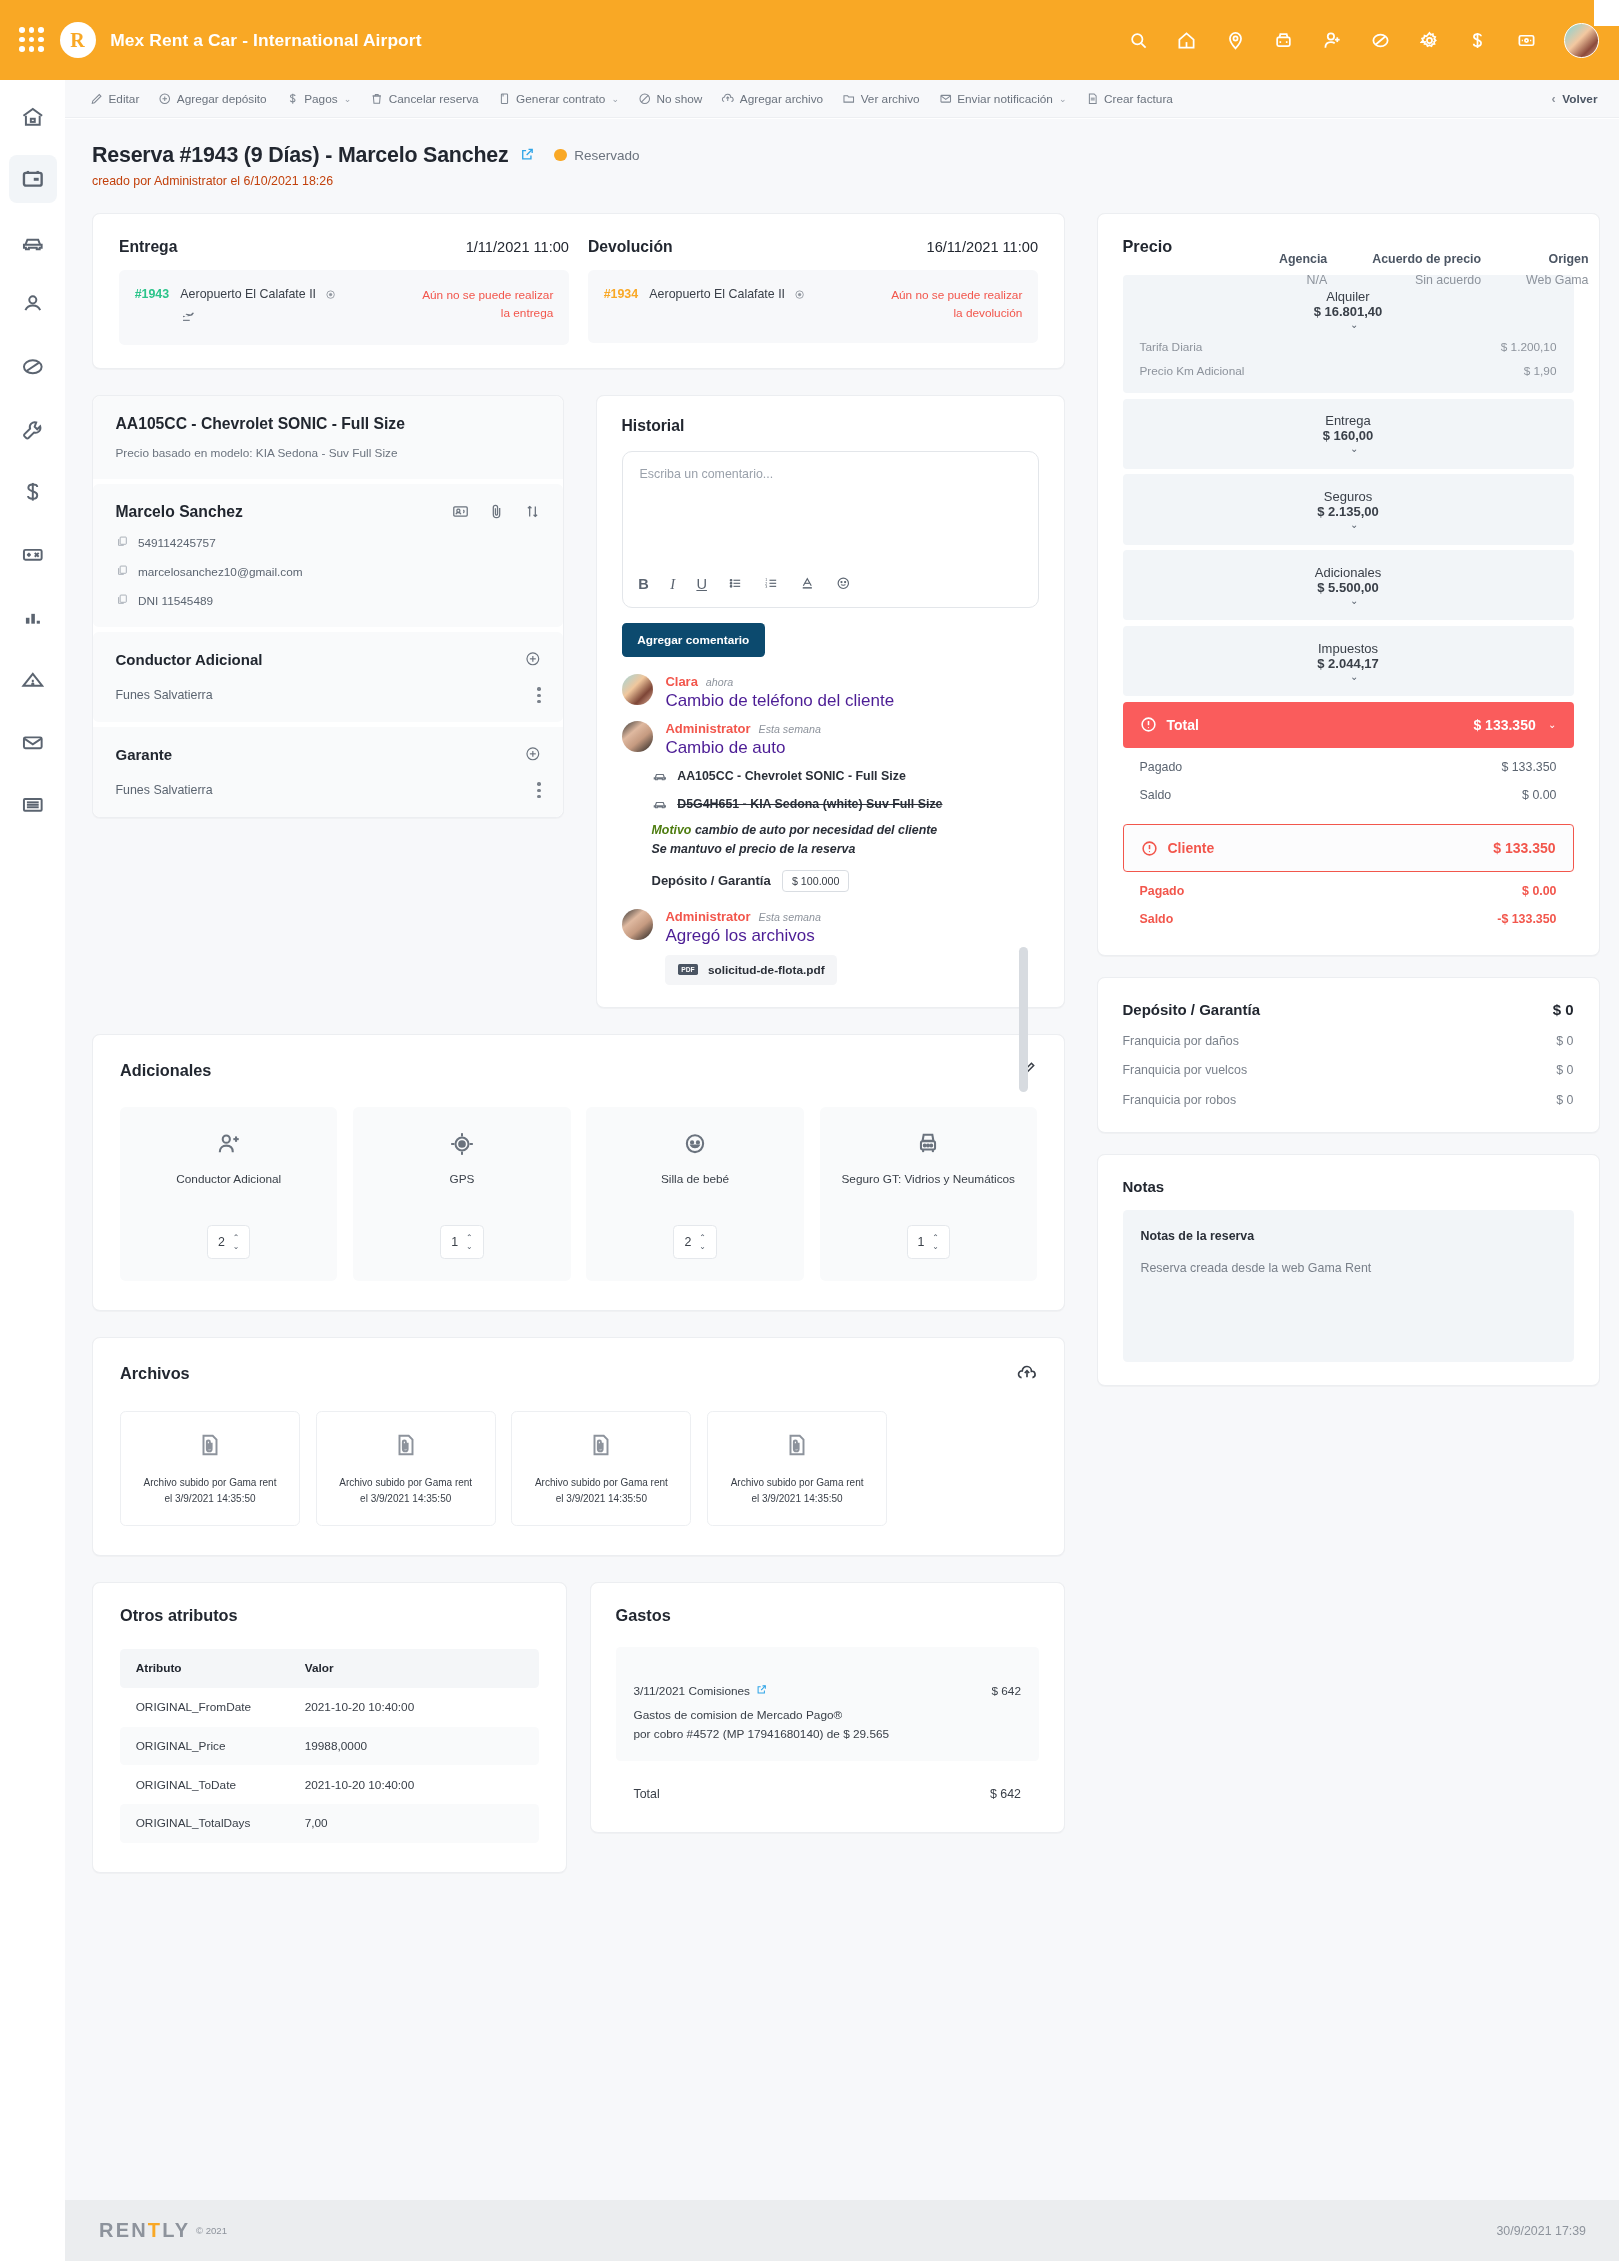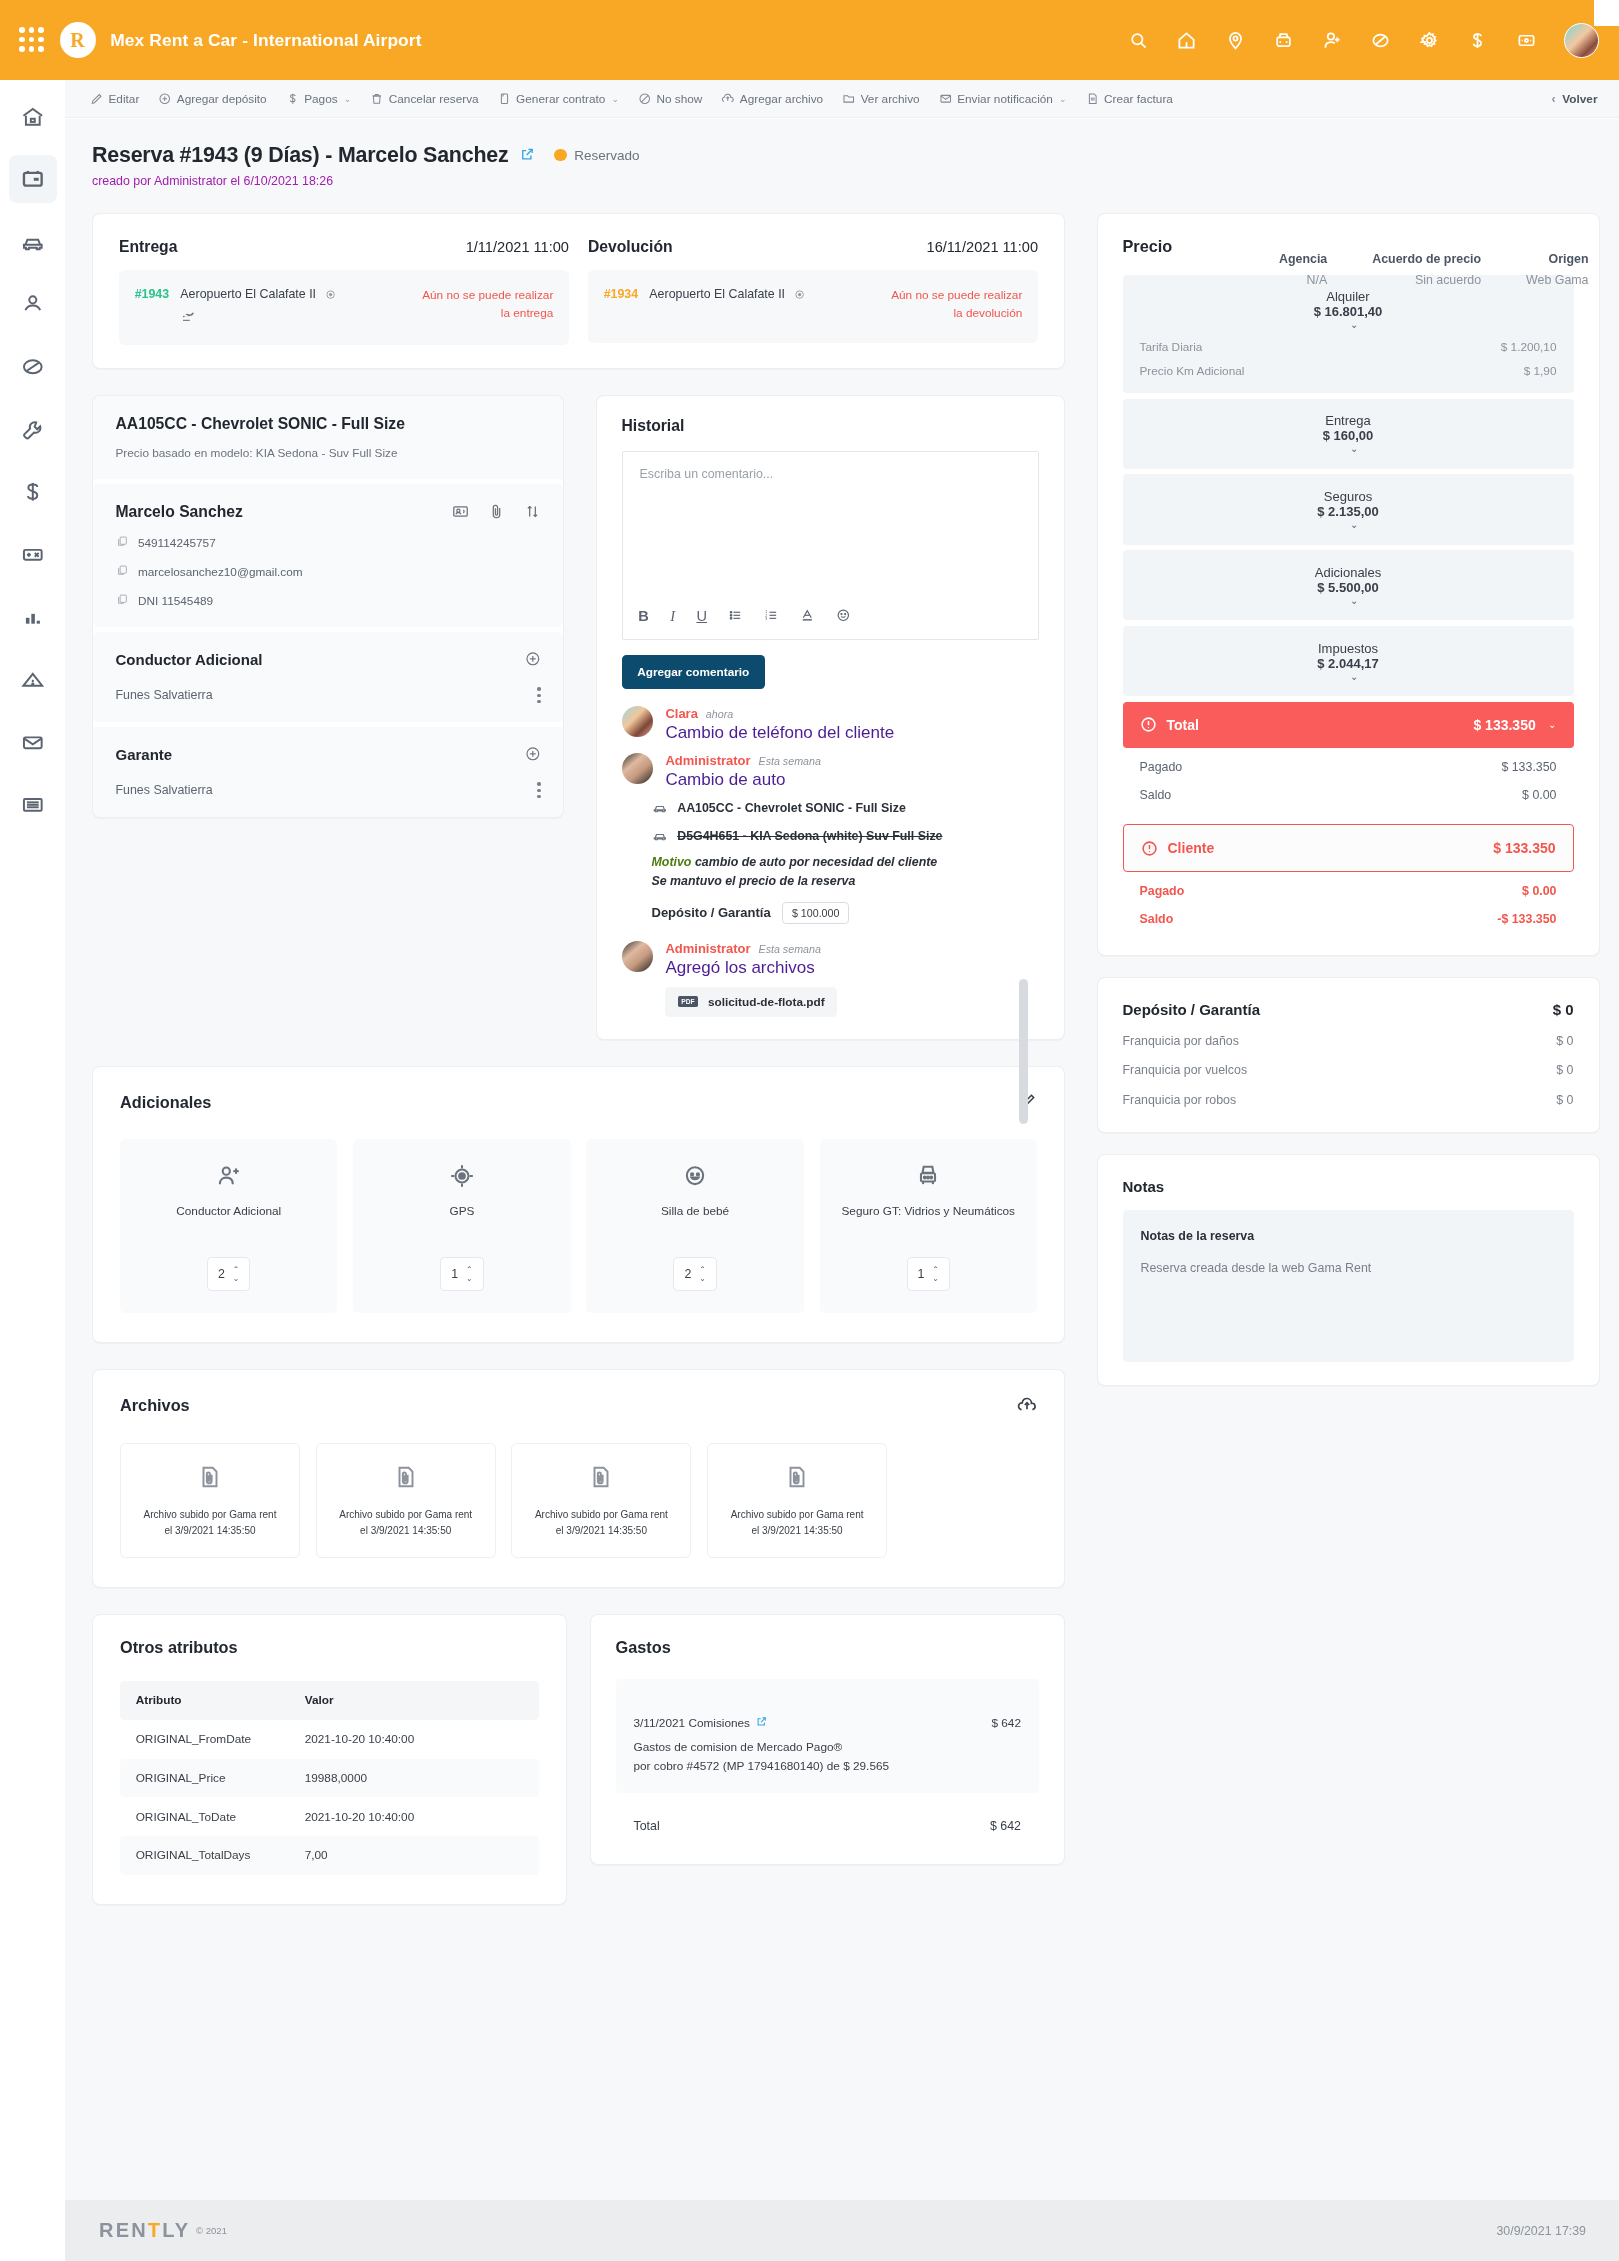--- a/index.html
+++ b/index.html
@@ -65,21 +65,21 @@
     position:absolute; left:65px; top:119px; width:1555px; height:2081px;
     background:#F7F8FA; padding:0;
   }
 
   .pagehead { padding: 23.6px 0 0 27px; }
   .pagetitle-row { display:flex; align-items:center; gap:11.2px;}
   .pagetitle { font-size:21.4px; font-weight:bold; color:#222730; letter-spacing:-0.2px;}
   .ext-link svg { stroke:#2FA4E7; fill:none; stroke-width:2.2; }
   .status-pill { display:flex; align-items:center; gap:7.3px; font-size:13.5px; color:#6B737E; margin-left:9px;}
   .status-dot { width:12.4px; height:12.4px; border-radius:50%; background:#F9A825; }
-  .pagesub { font-size:12.4px; color:#a21caf; margin-top:6.7px; }
+  .pagesub { font-size:12.4px; color:#c2410c; margin-top:6.7px; }
 
   .headmeta { position:absolute; right:31.5px; top:133px; display:flex; gap:45px; text-align:right;}
   .hm-col .hm-k { font-size:12.4px; color:#4B5563; font-weight:bold; }
   .hm-col .hm-v { font-size:12.4px; color:#8D939C; margin-top:6.7px;}
 
   
   .cols { display:flex; gap:31.5px; padding: 25px 31.5px 0 27px; align-items:flex-start;}
   .colL { width:973px; flex:none; }
   .colR { width:503px; flex:none; }
 
@@ -120,21 +120,21 @@
   .sec-title { font-size:15px; font-weight:bold; color:#222730; flex:1;}
   .plus svg { stroke:#6B737E; fill:none; stroke-width:1.8;}
   .sec-row { display:flex; align-items:center; margin-top:19px; font-size:12.4px; color:#5B6470;}
   .sec-row .nm { flex:1; }
   .kebab { display:flex; flex-direction:column; gap:2.8px; align-items:center;}
   .kebab i { width:3.4px; height:3.4px; border-radius:50%; background:#7A818B;}
 
   
   .hist { flex:1; padding:21.4px 25px 22.5px 25px; position:relative;}
   .hist-title { font-size:15.7px; font-weight:bold; color:#222730;}
-  .editor { margin-top:15.7px; border:0.6px solid #E3E6EA; border-radius:2px; height:189px; position:relative;}
+  .editor { margin-top:15.7px; border:0.6px solid #E3E6EA; border-radius:10px; height:157px; position:relative;}
   .editor .ph { padding:15.7px 17px; font-size:12.4px; color:#9aa1ab;}
   .editor .tools { position:absolute; left:15.7px; bottom:13.5px; display:flex; gap:21.4px; align-items:center; color:#5B6470;}
   .editor .tools span { font-size:14.6px; }
   .editor .tools svg { stroke:#5B6470; fill:none; stroke-width:1.9;}
   .btn-add { margin-top:15.7px; background:#0c4a6e; color:#fff; border:none; border-radius:4.5px;
              font-size:11.8px; font-weight:bold; padding:9.6px 15.7px; font-family:inherit; cursor:pointer;}
   .feed { margin-top:17px; position:relative; }
   .fitem { display:flex; gap:12.4px; margin-bottom:10px; }
   .fav { width:31.5px; height:31.5px; border-radius:50%; flex:none;}
   .fav.c1 { background:linear-gradient(135deg,#9fd6dd 0%,#f0c79d 40%,#7d4536 70%,#e5b79f 100%); }

